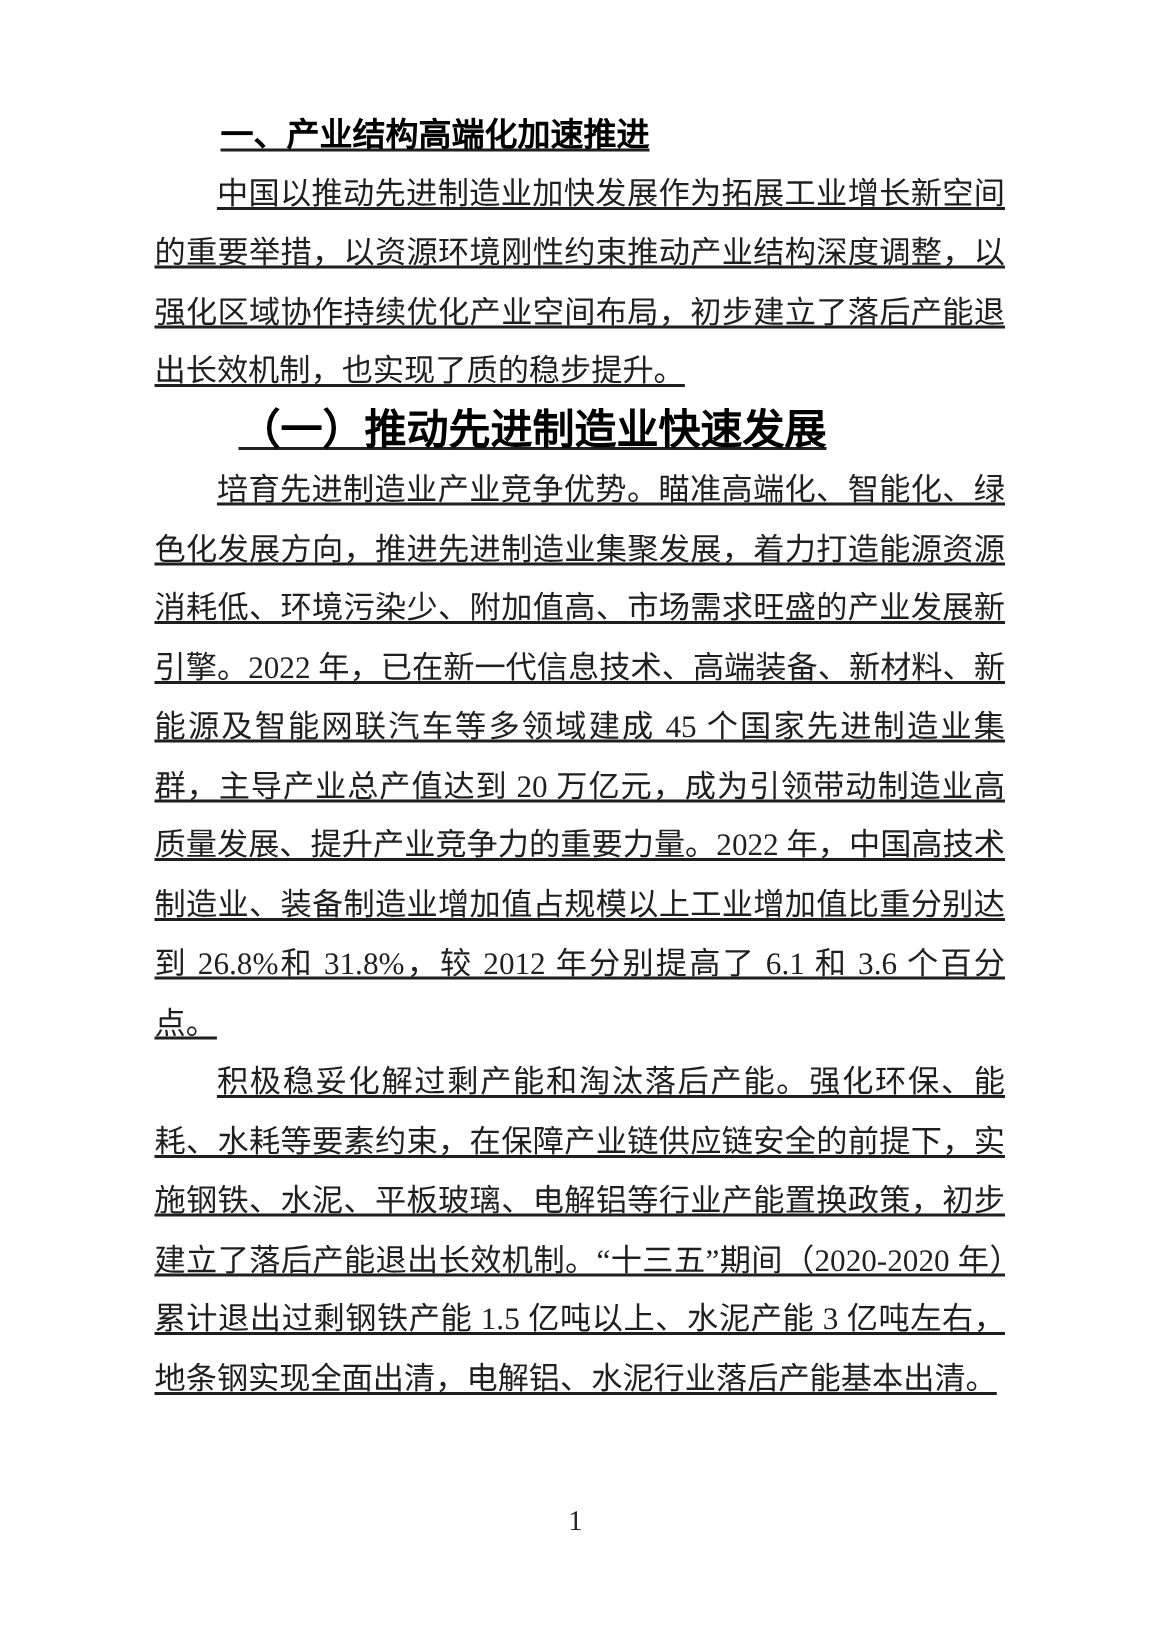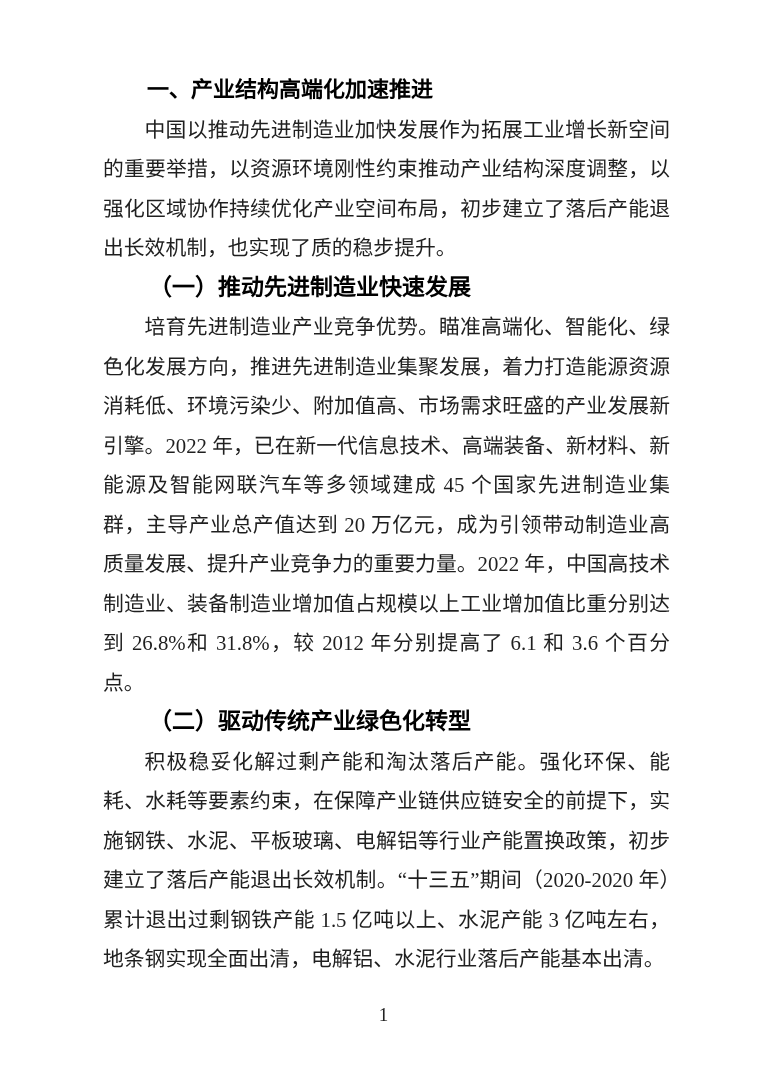--- a/index.html
+++ b/index.html
@@ -16,34 +16,35 @@
     font-family: "Liberation Serif", "DejaVu Serif", serif;
     color: #1f1f1f;
   }
   .content {
     box-sizing: border-box;
     padding: 70px 97px 0 103px;
     font-size: 20.8px;
     line-height: 39.5px;
     text-align: justify;
     text-justify: inter-character;
+    text-decoration: underline;
   }
   .content h1 {
     margin: 0;
     font-family: "Liberation Sans", "DejaVu Sans", sans-serif;
     font-size: 22px;
     font-weight: 700;
     color: #000000;
     text-indent: 2em;
     line-height: 39.5px;
     text-align: left;
   }
   .content h2 {
     margin: 0;
-    font-size: 23px;
+    font-size: 28px;
     font-weight: 700;
     color: #000000;
     text-indent: 2em;
     line-height: 39.5px;
     text-align: left;
   }
   .content p {
     margin: 0;
     text-indent: 2em;
   }
@@ -62,17 +63,16 @@
 </style>
 </head>
 <body>
 
 <div class="page">
   <div class="content">
     <h1>一、产业结构高端化加速推进</h1>
     <p>中国以推动先进制造业加快发展作为拓展工业增长新空间的重要举措，以资源环境刚性约束推动产业结构深度调整，以强化区域协作持续优化产业空间布局，初步建立了落后产能退出长效机制，也实现了质的稳步提升。</p>
     <h2>（一）推动先进制造业快速发展</h2>
     <p>培育先进制造业产业竞争优势。瞄准高端化、智能化、绿色化发展方向，推进先进制造业集聚发展，着力打造能源资源消耗低、环境污染少、附加值高、市场需求旺盛的产业发展新引擎。2022 年，已在新一代信息技术、高端装备、新材料、新能源及智能网联汽车等多领域建成 45 个国家先进制造业集群，主导产业总产值达到 20 万亿元，成为引领带动制造业高质量发展、提升产业竞争力的重要力量。2022 年，中国高技术制造业、装备制造业增加值占规模以上工业增加值比重分别达到 26.8%和 31.8%，较 2012 年分别提高了 6.1 和 3.6 个百分点。</p>
-    <h2>（二）驱动传统产业绿色化转型</h2>
     <p>积极稳妥化解过剩产能和淘汰落后产能。强化环保、能耗、水耗等要素约束，在保障产业链供应链安全的前提下，实施钢铁、水泥、平板玻璃、电解铝等行业产能置换政策，初步建立了落后产能退出长效机制。“十三五”期间（2020-2020 年）累计退出过剩钢铁产能 1.5 亿吨以上、水泥产能 3 亿吨左右，地条钢实现全面出清，电解铝、水泥行业落后产能基本出清。</p>
   </div>
   <div class="page-number">1</div>
 </div>
 
 </body></html>

